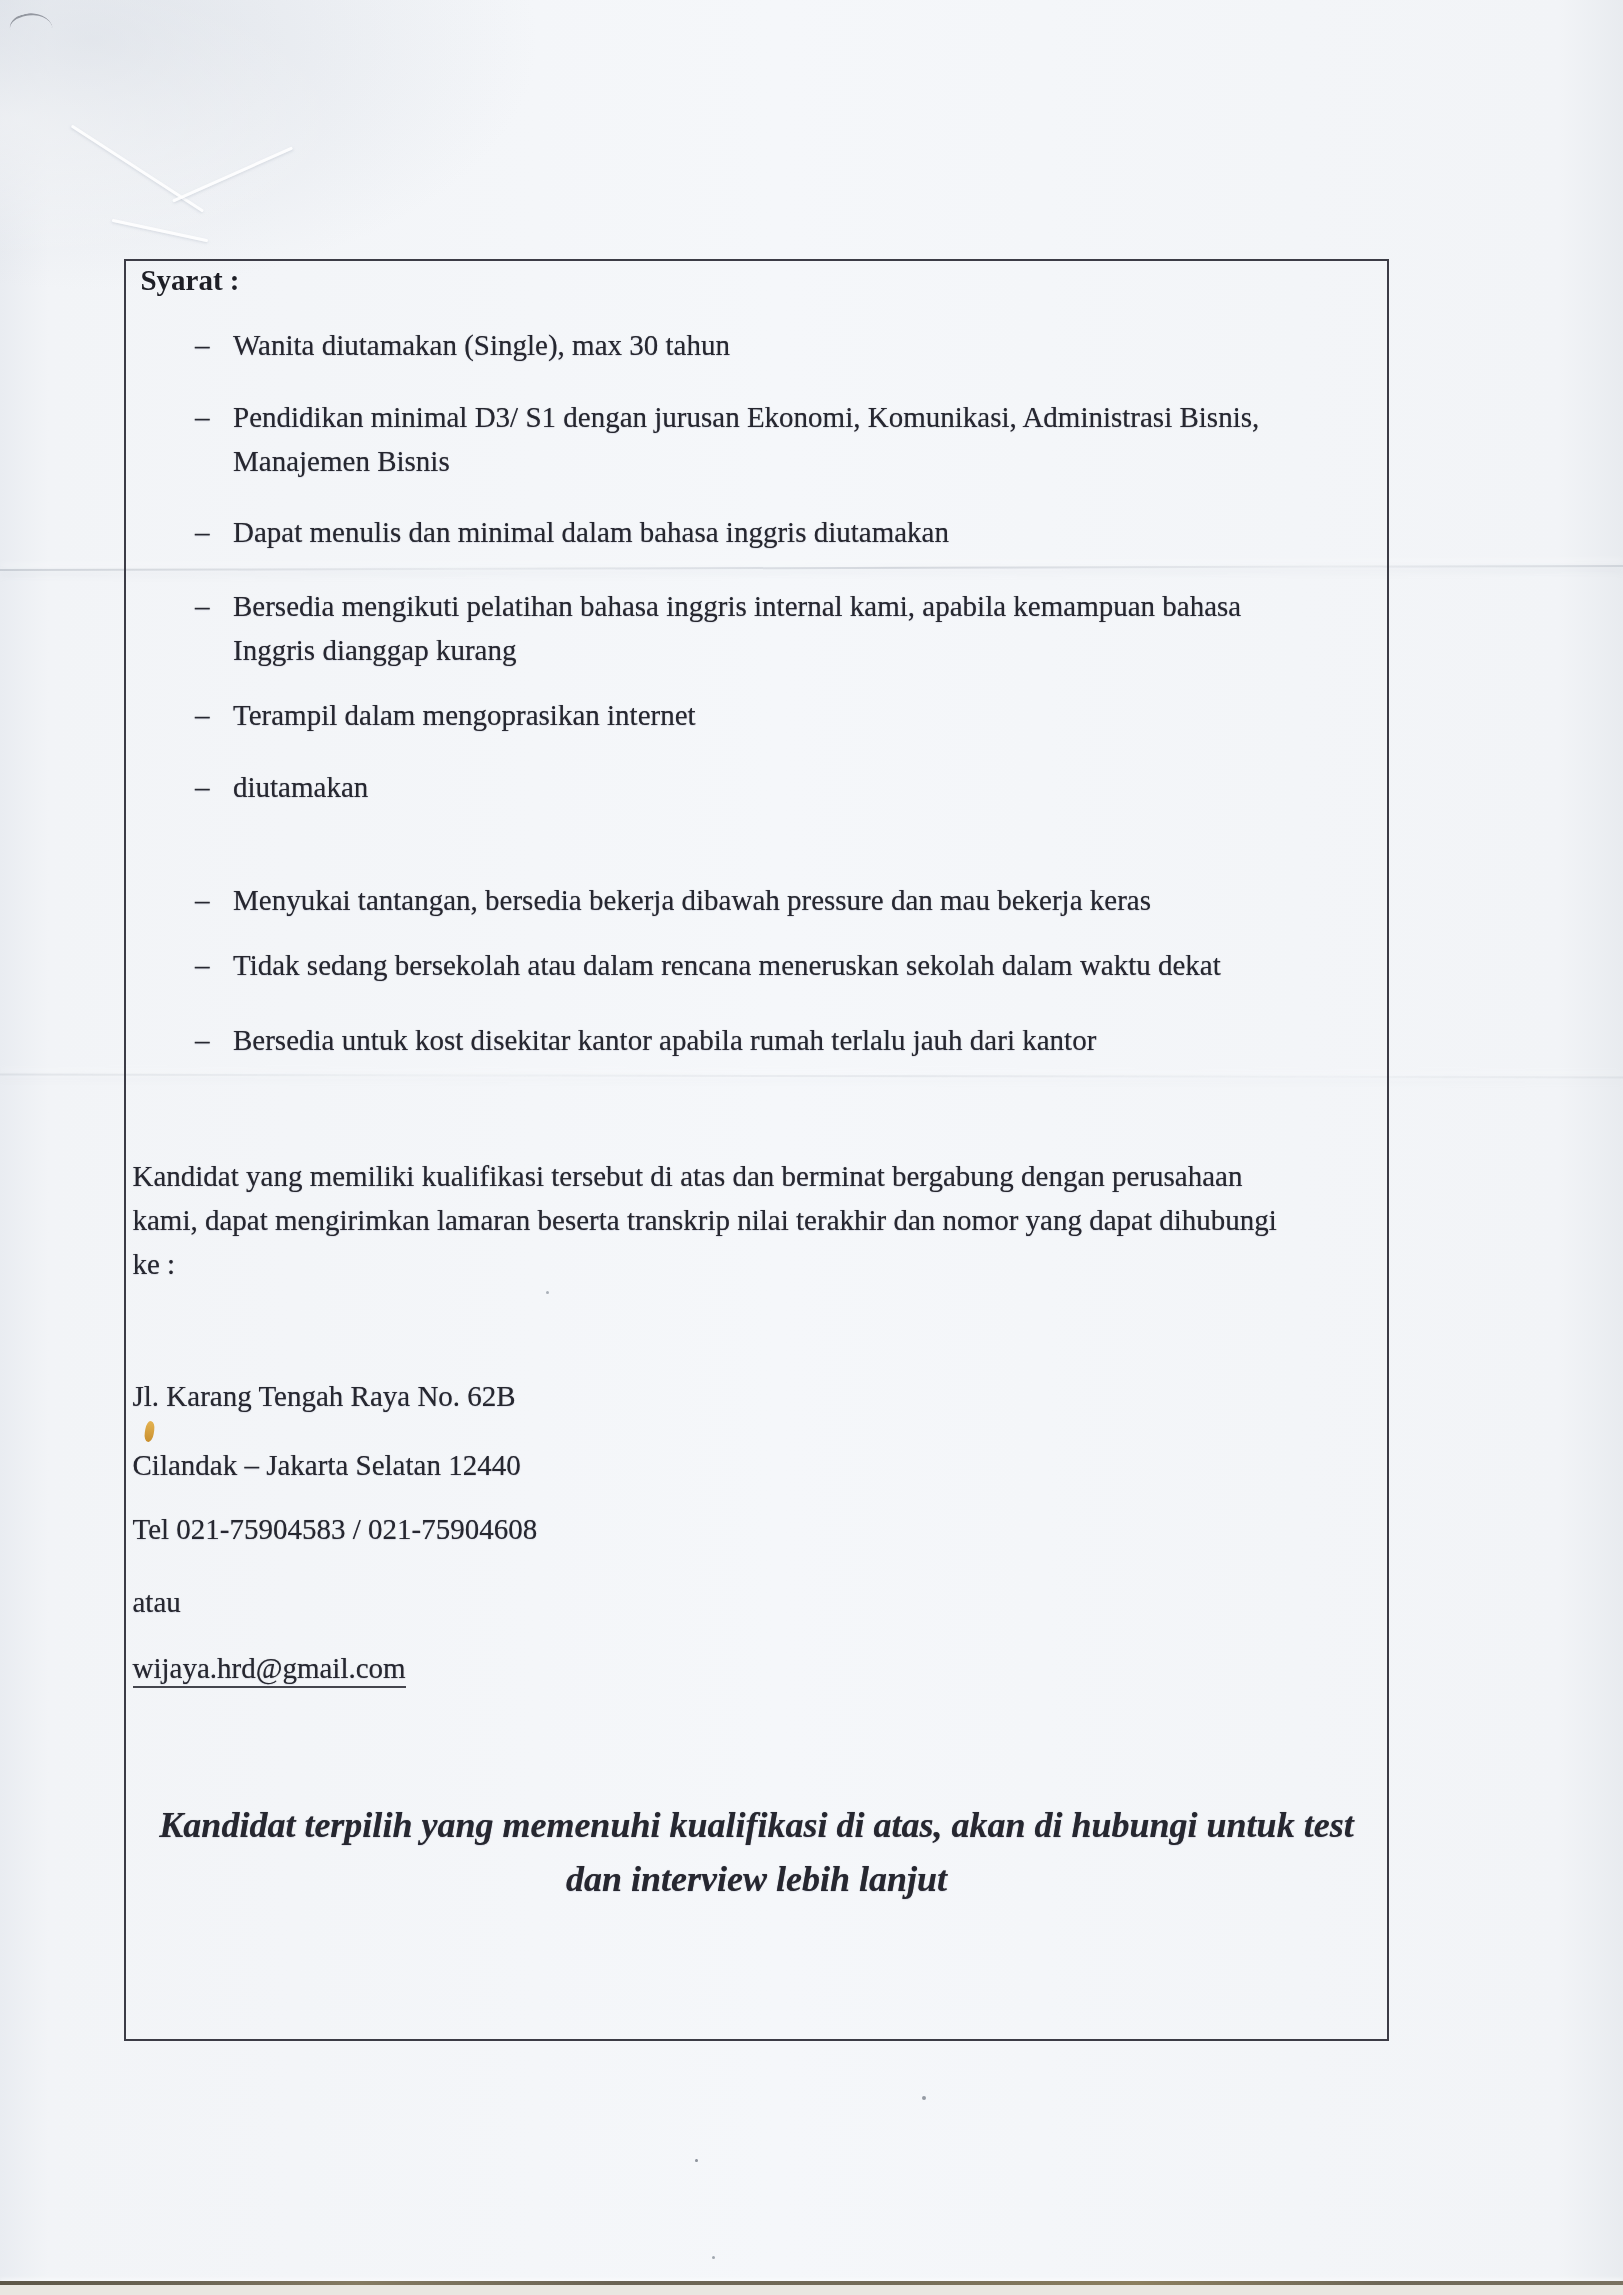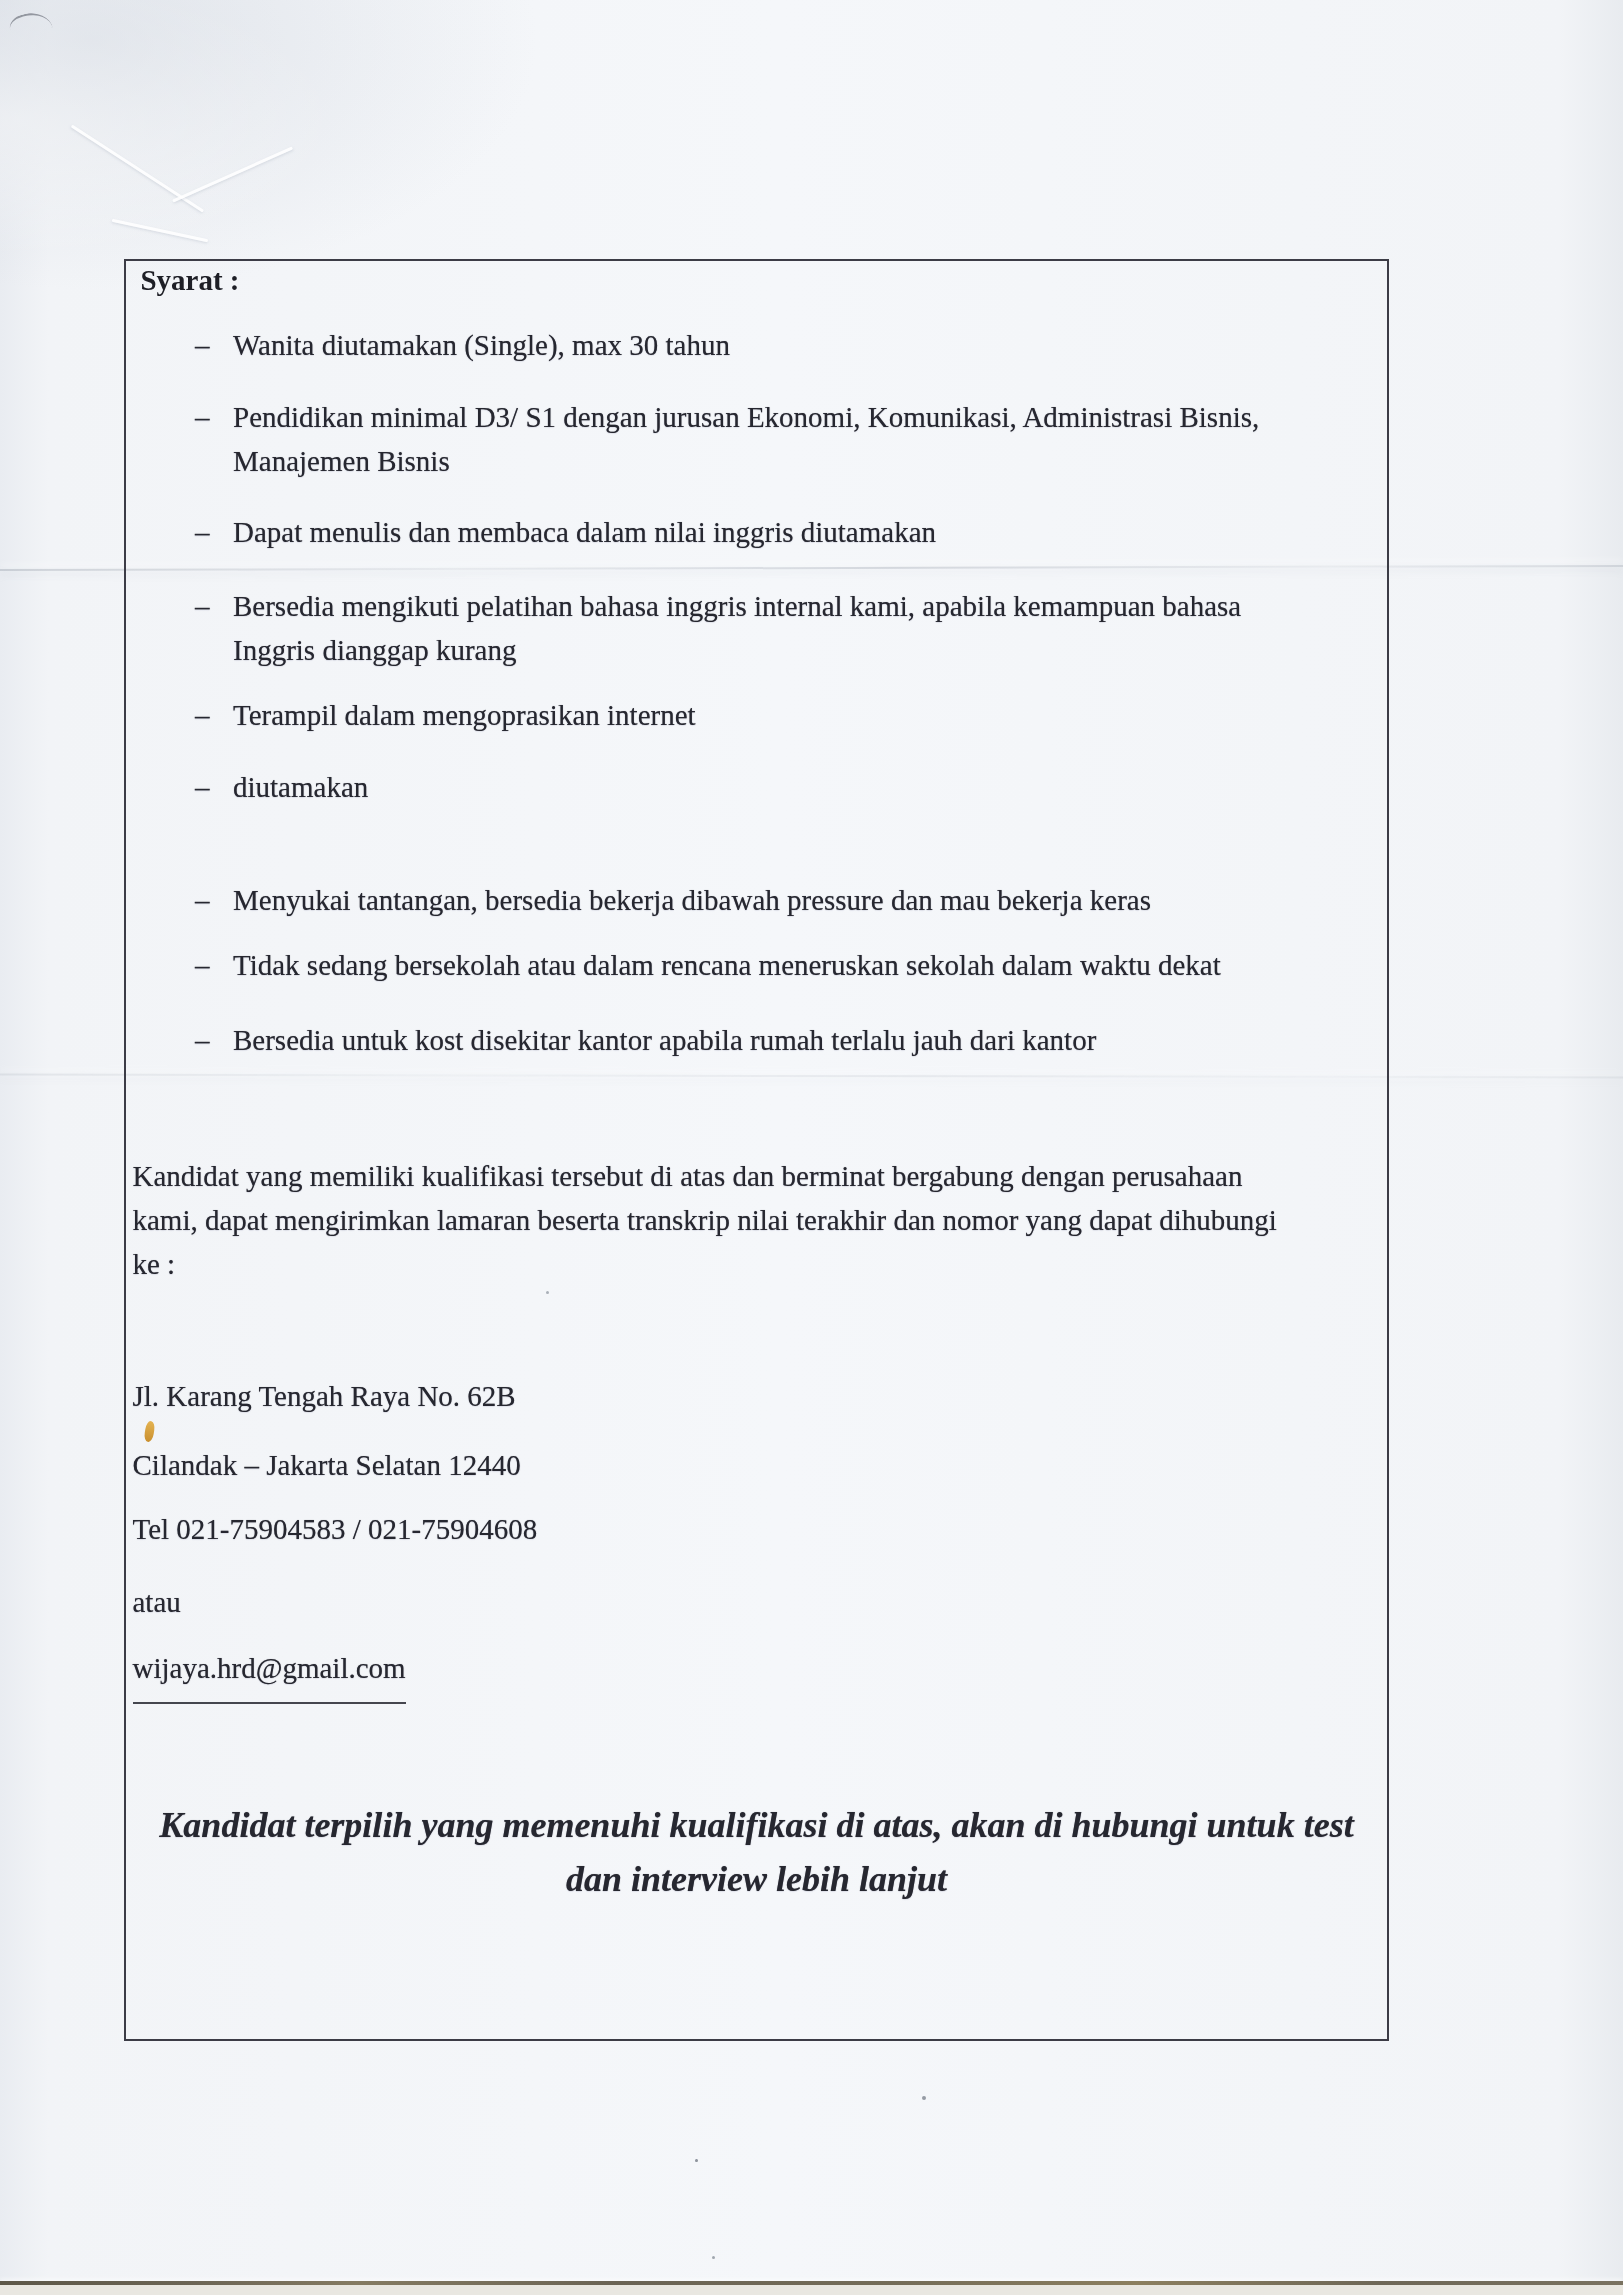--- a/index.html
+++ b/index.html
@@ -43,21 +43,21 @@
   }
   .req{ left:69px; }
   .req .dash{
     position:absolute; left:0; top:0;
     width:26px; line-height:44px;
   }
   .req .req-lines{ padding-left:38px; }
   .para{ left:6.5px; }
   .contact-line{ left:6.5px; }
   .bold{ font-weight:400; }
-  .email-underline{ border-bottom:2px solid rgba(38,39,48,0.85); padding-bottom:18px;text-align:center; }
+  .email-underline{ border-bottom:2px solid rgba(38,39,48,0.85); padding-bottom:2px;text-align:center; }
   .closing{
     left:0; width:100%;
     text-align:center;
     font-size:36px; font-weight:700; font-style:italic;
     line-height:54px;
     white-space:nowrap;
   }
   
   .artifact{position:absolute;}
   .pen-squiggle{
@@ -134,21 +134,21 @@
     <span class="dash">–</span>
     <div class="req-lines">
       <div>Pendidikan minimal D3/ S1 dengan jurusan Ekonomi, Komunikasi, Administrasi Bisnis,</div>
       <div>Manajemen Bisnis</div>
     </div>
   </div>
 
   <div class="txt req" style="top:249px">
     <span class="dash">–</span>
     <div class="req-lines">
-        <div>Dapat menulis dan membaca dalam nilai inggris diutamakan</div>
+        <div>Dapat menulis dan minimal dalam bahasa inggris diutamakan</div>
       </div>
   </div>
 
   <div class="txt req" style="top:323px">
     <span class="dash">–</span>
     <div class="req-lines">
       <div>Bersedia mengikuti pelatihan bahasa inggris internal kami, apabila kemampuan bahasa</div>
       <div>Inggris dianggap kurang</div>
     </div>
   </div>

